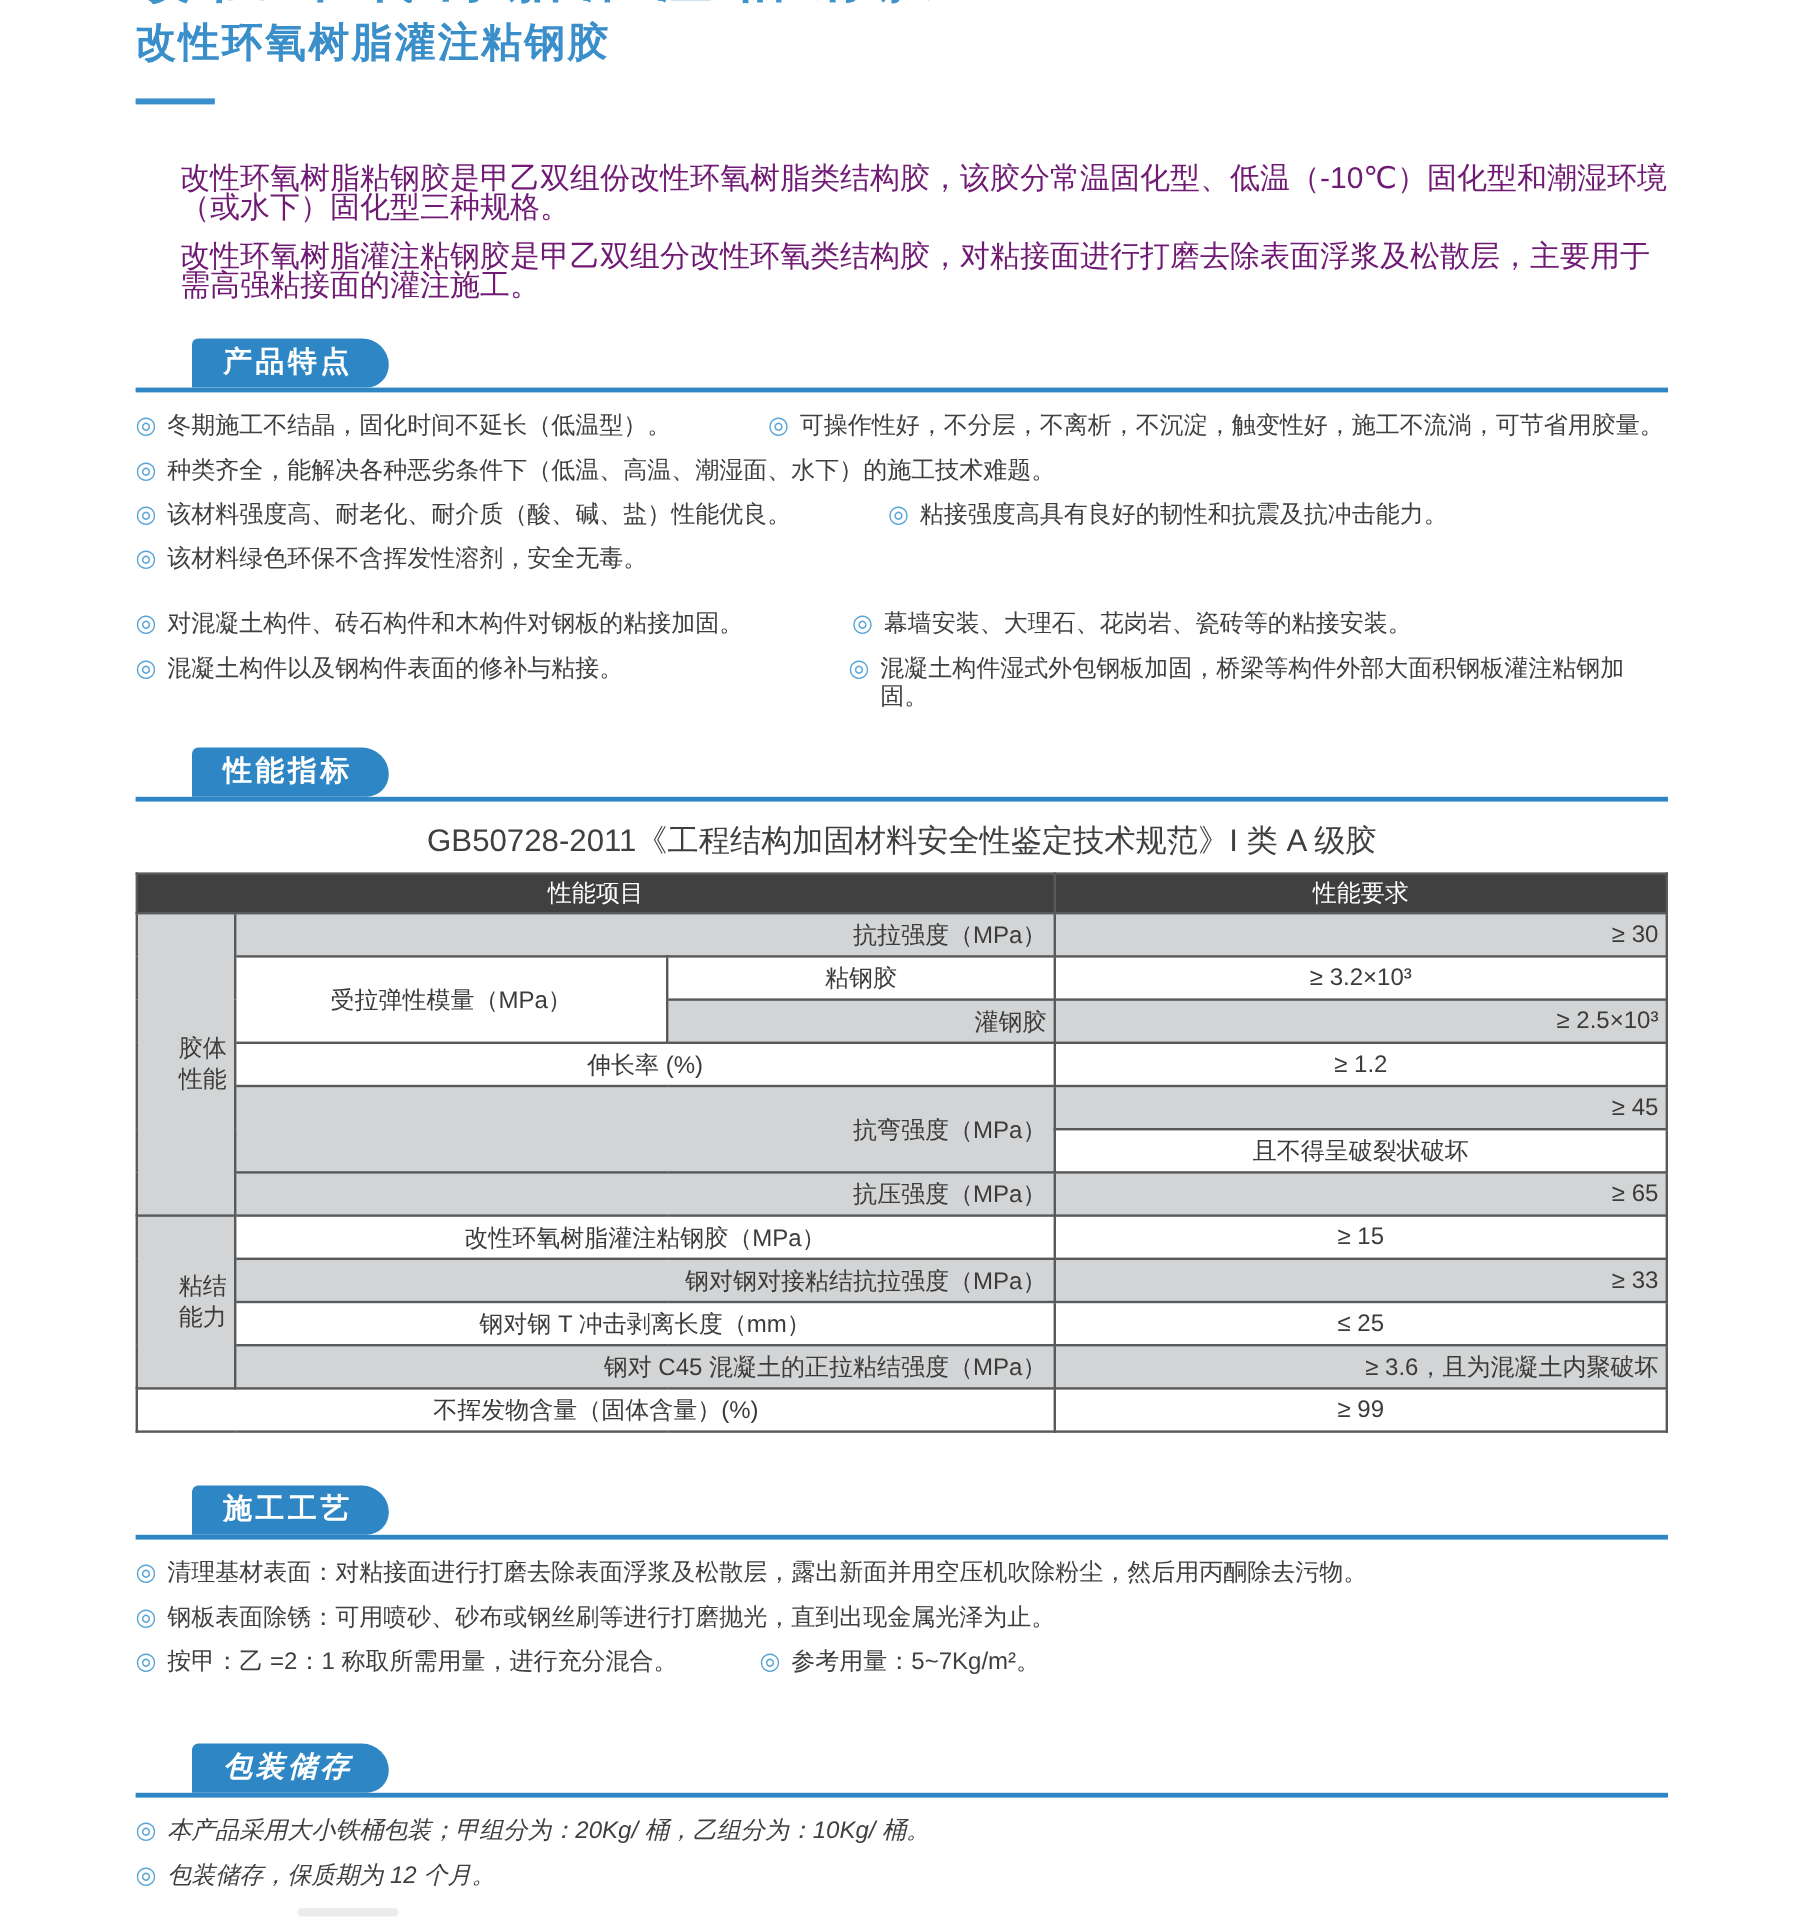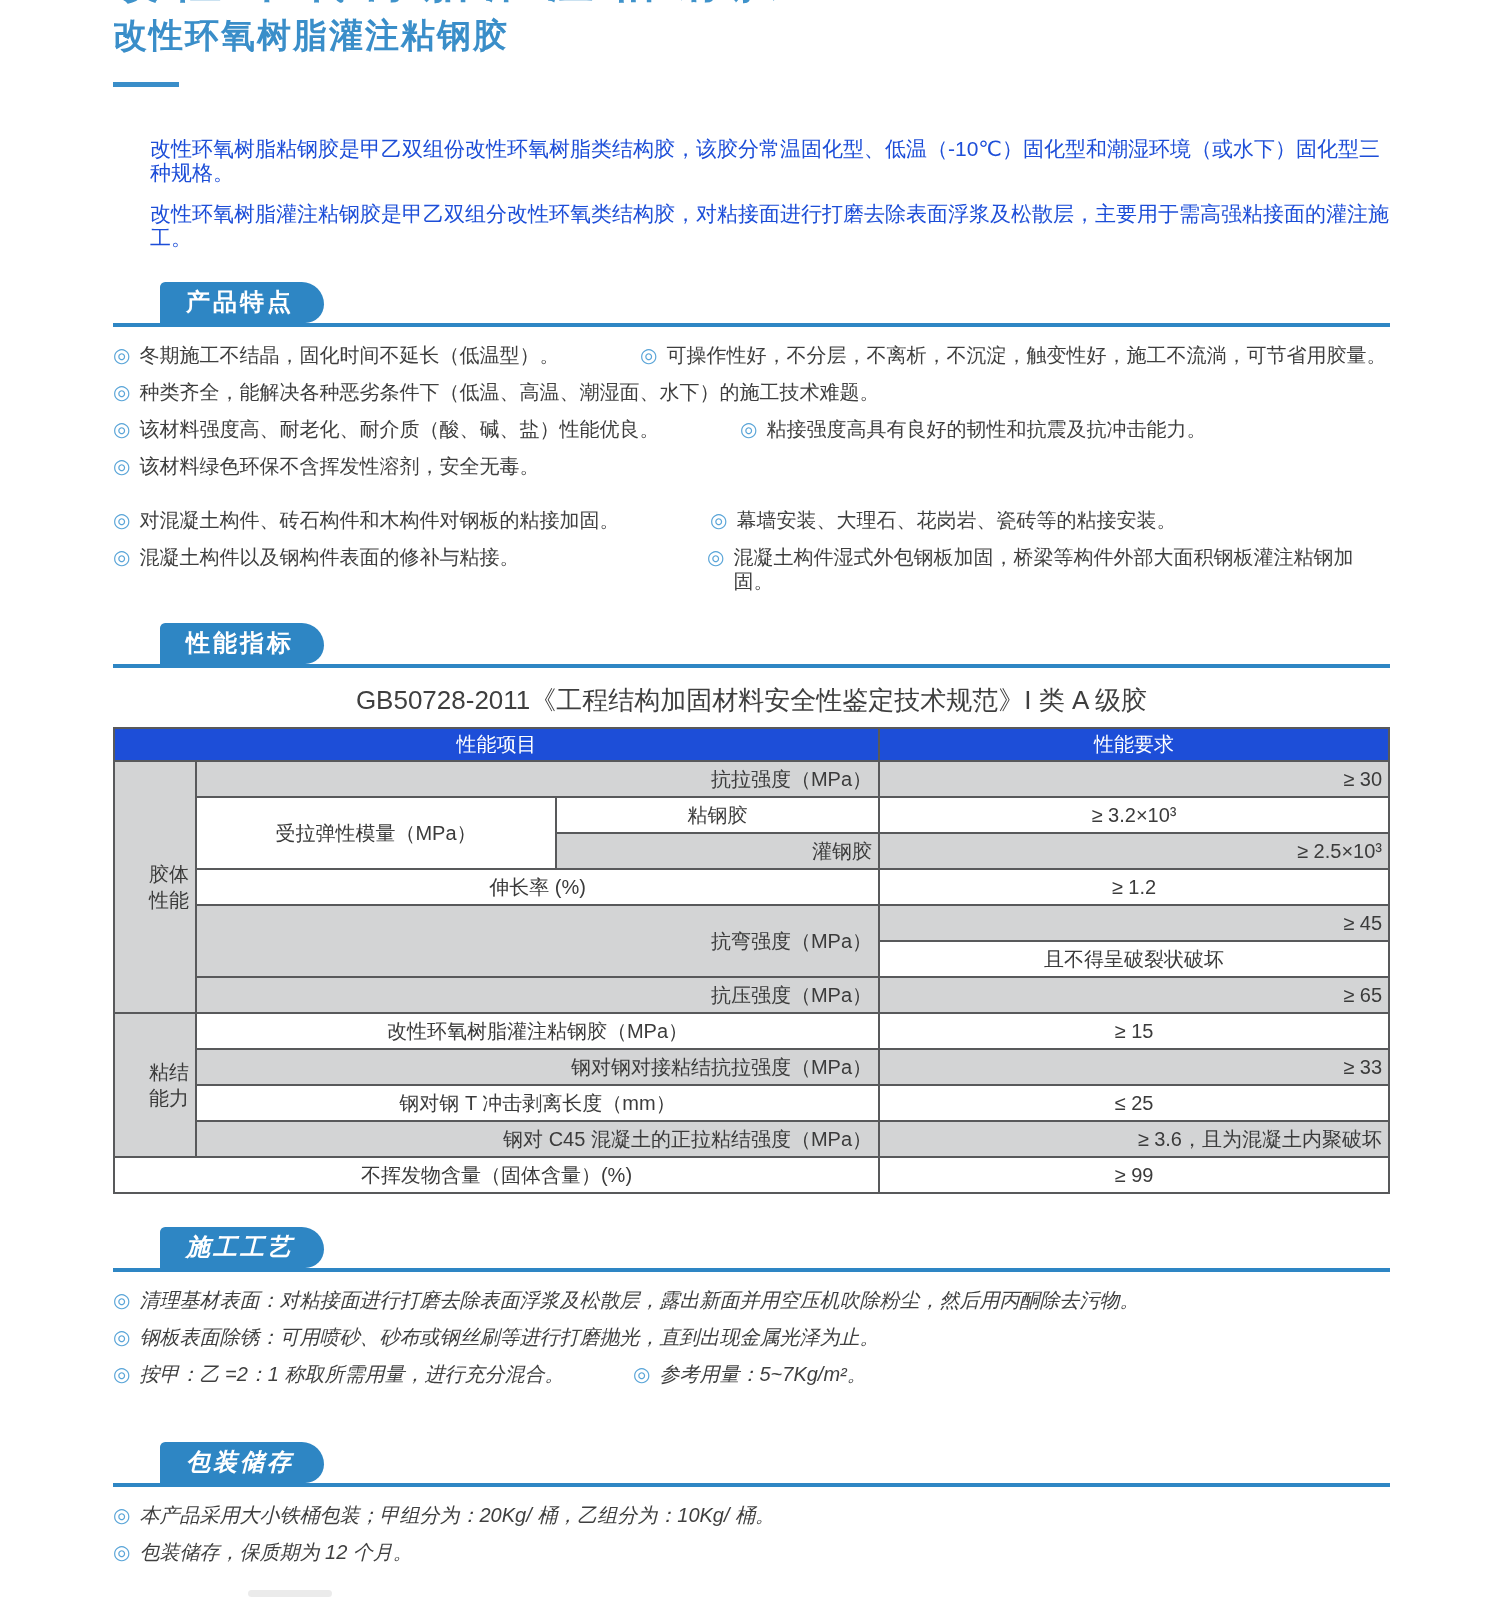--- a/index.html
+++ b/index.html
@@ -25,21 +25,21 @@
     margin-top: 3px;
     font-size: 34px; font-weight: bold;
     color: #3a8ec9; letter-spacing: 2px;
   }
   .title-underline {
     margin-top: 23px;
     width: 66px; height: 5px; background: #3a8ec9;
   }
 
   .intro { margin-top: 50px; padding-left: 37px; }
-  .intro p { font-size: 21px; line-height: 24px; color: #1d4ed8; }
+  .intro p { font-size: 25px; line-height: 24px; color: #701a75; }
   .intro p + p { margin-top: 17px; }
 
   
   .sec-bar { border-bottom: 4px solid #2e86c4; line-height: 0; padding-left: 47px; }
   .sec-tab {
     display: inline-block;
     background: #2e86c4; color: #ffffff;
     font-size: 24px; font-weight: bold; letter-spacing: 3px;
     line-height: 24px;
     padding: 8px 30px 9px 26px;
@@ -49,41 +49,41 @@
   .bullets { margin-top: 16px; }
   .brow { display: flex; margin-bottom: 13px; font-size: 20px; line-height: 24px; }
   .bitem { display: flex; align-items: flex-start; }
   .bullet {
     color: #5aa5d8; font-size: 20px; margin-right: 9px; flex: 0 0 auto;
   }
   .w527 { width: 527px; } .w627 { width: 627px; }
   .w597 { width: 597px; } .w520 { width: 520px; }
 
   .mt32 { margin-top: 32px; } .mt30 { margin-top: 30px; }
-  .mt44 { margin-top: 33px; font-style: italic; } .mt38 { margin-top: 56px; font-style: italic; }
+  .mt44 { margin-top: 44px; } .mt38 { margin-top: 56px; font-style: italic; }
 
   .tbl-caption {
     margin-top: 15px; text-align: center;
     font-size: 26px; color: #3f3f3f;
   }
 
   table.perf {
     margin-top: 9px;
     width: 100%;
     border-collapse: collapse;
     table-layout: fixed;
   }
   table.perf td {
     border: 2px solid #58595b;
     text-align: center; vertical-align: middle;
     font-size: 20px; color: #3b3b3b;
     height: 36px; padding: 2px 6px;
   }
   table.perf tr.thead td {
-    background: #1d4ed8; color: #ffffff;
+    background: #404040; color: #ffffff;
     height: 33px; font-size: 20px;
   }
   table.perf td.g { background: #d3d4d5; text-align: right; }
   table.perf td.w { background: #ffffff; }
   table.perf td.grp span { display: block; line-height: 26px; }
 
   .cutoff-smudge {
     position: absolute; left: 248px; top: 1590px;
     width: 84px; height: 7px;
     background: #e3e3e3; border-radius: 4px; opacity: 0.7;

